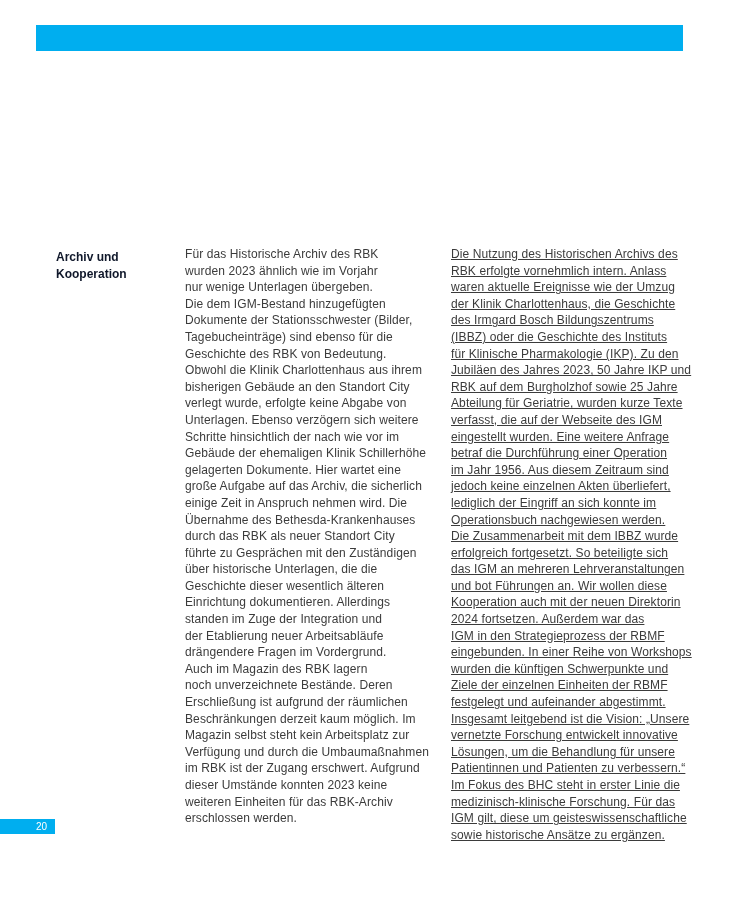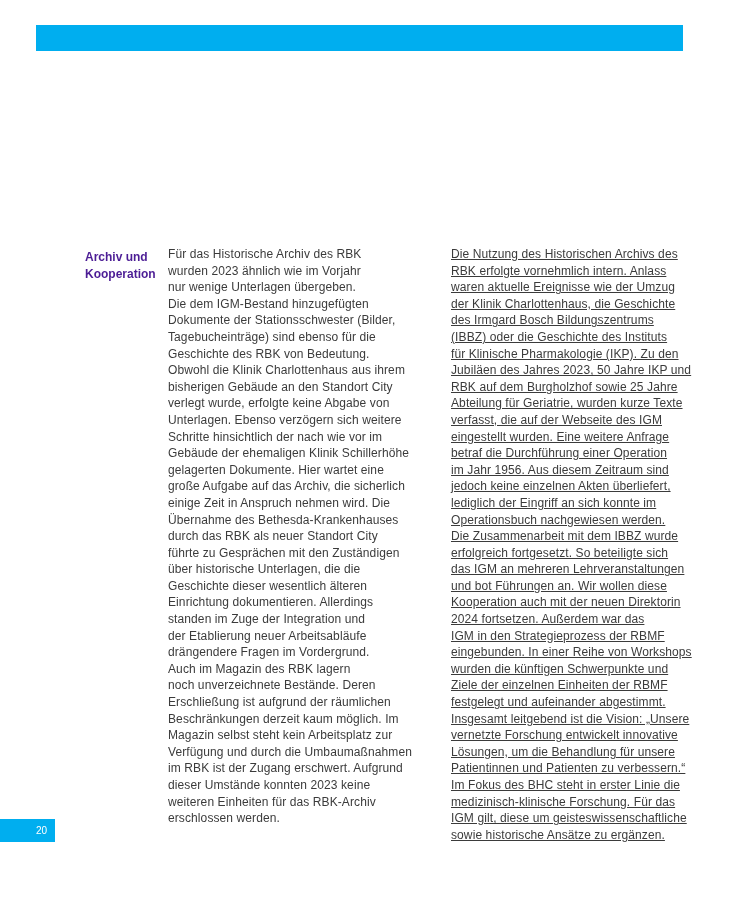--- a/index.html
+++ b/index.html
@@ -34,47 +34,47 @@
   .body-col {
     position: absolute;
     top: 246px;
     width: 262px;
     font-size: 12px;
     line-height: 16.6px;
     color: #3b3b3b;
     white-space: pre;
     letter-spacing: 0.1px;
   }
-  .col-left  { left: 168px; }
+  .col-left  { left: 185px; }
   .col-right { left: 451px; text-decoration: underline; }
   .page-number-box {
     position: absolute;
     left: 0;
     top: 819px;
     width: 55px;
-    height: 23px;
+    height: 15px;
     display: flex;
     align-items: center;
     justify-content: flex-end;
     padding-right: 8px;
     box-sizing: border-box;
   }
   .page-number-box span {
     color: #ffffff;
     font-size: 10px;
   }
 </style>
 </head>
 <body>
 
 <div class="page">
 
   <div class="top-bar accent-bg" style="background: rgb(0, 174, 239);"></div>
 
-  <div class="margin-heading accent-text" style="color: #4c1d95; margin-left: 29px;">
+  <div class="margin-heading accent-text" style="color: #0f172a;">
     <div>Archiv und</div>
     <div>Kooperation</div>
   </div>
 
   <div class="body-col col-left">Für das Historische Archiv des RBK
 wurden 2023 ähnlich wie im Vorjahr
 nur wenige Unterlagen übergeben.
 Die dem IGM-Bestand hinzugefügten
 Dokumente der Stationsschwester (Bilder,
 Tagebucheinträge) sind ebenso für die

